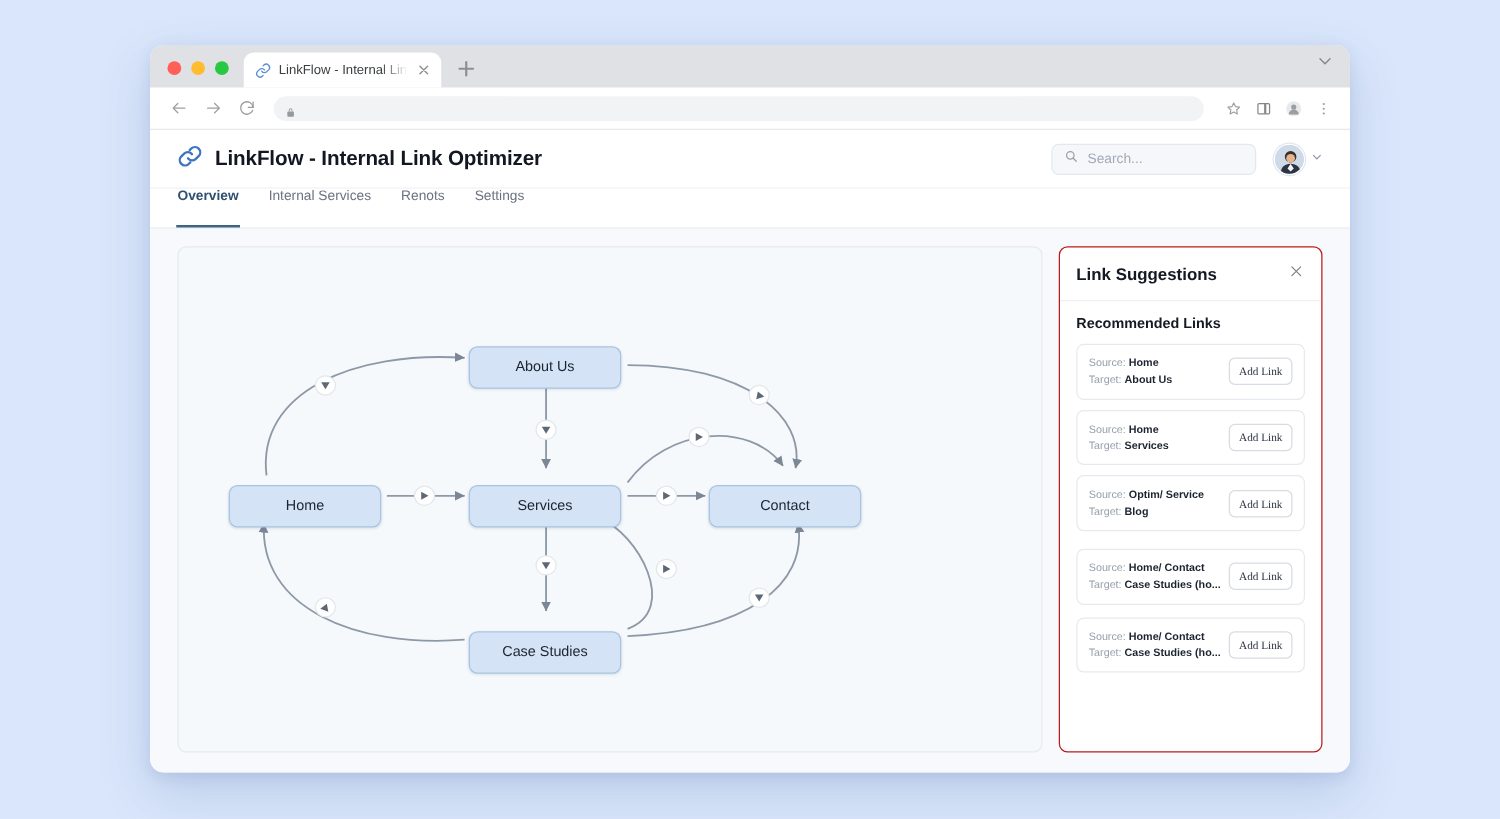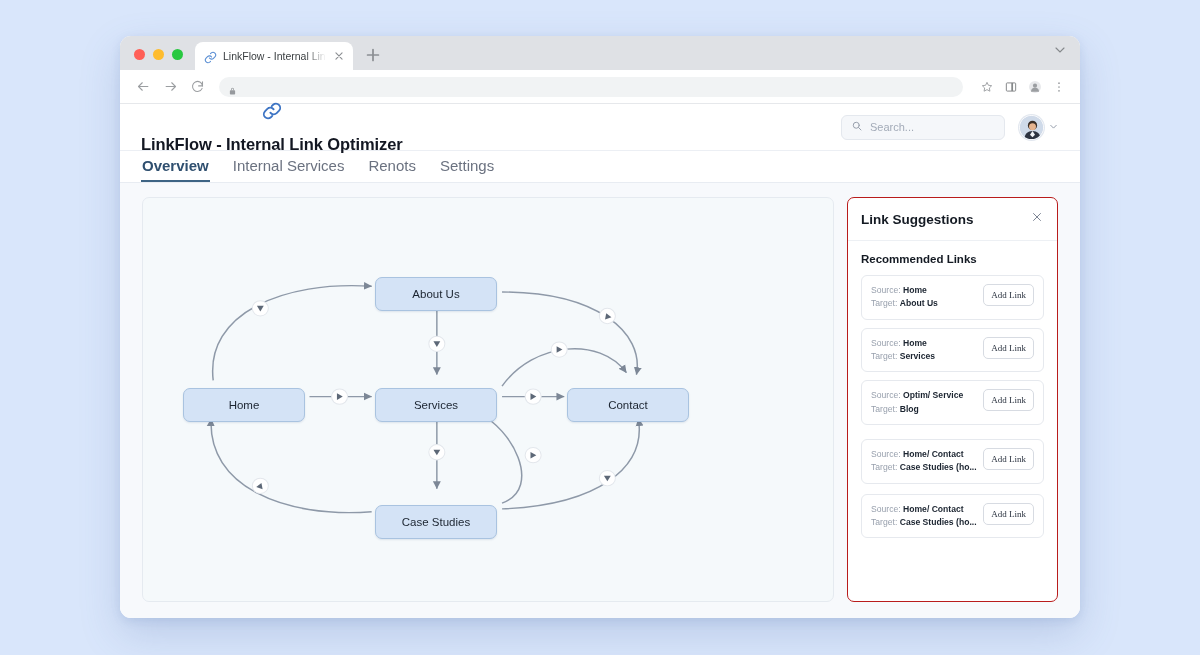--- a/index.html
+++ b/index.html
@@ -80,21 +80,21 @@
 
   
   .app { position: relative; height: calc(582px - 34px - 34px); background: #f7f9fc; }
 
   .app-header {
     height: 47px; background: #ffffff;
     border-bottom: 1px solid #eceff4;
     display: flex; align-items: center;
     padding: 0 21px 0 21px;
   }
-  .brand { display: flex; align-items: center; gap: 9px; flex-direction: column; }
+  .brand { display: flex; align-items: center; gap: 9px; }
   .brand-title { font-size: 16.5px; font-weight: 700; color: #131722; letter-spacing: -.1px; }
   .header-spacer { flex: 1 1 auto; }
   .search {
     width: 164px; height: 25px;
     background: #f5f7fa;
     border: 1px solid #e4e8ee;
     border-radius: 6px;
     display: flex; align-items: center;
     padding: 0 9px; gap: 7px;
   }
@@ -115,22 +115,22 @@
 
   
   .navbar {
     height: 32px; background: #ffffff;
     border-bottom: 1px solid #e8ecf2;
     display: flex; align-items: stretch;
     padding: 0 21px;
     gap: 22px;
   }
   .navtab {
-    display: flex; align-items: center;
-    font-size: 15px; color: #6b7280;
+    display: flex; 
+    font-size: 11px; color: #6b7280;
     border-bottom: 2px solid transparent;
     padding: 0 1px;
   }
   .navtab.active { color: #2f4f6f; font-weight: 600; border-bottom-color: #3e6484; }
 
   
   .content {
     display: flex; gap: 13px;
     padding: 14px 22px 16px 22px;
     height: calc(100% - 47px - 32px);
@@ -171,21 +171,21 @@
     padding: 0 13px;
   }
   .panel-title { font-size: 13.5px; font-weight: 700; color: #141a23; flex: 1 1 auto; }
   .panel-body { padding: 12px 13px 0 13px; }
   .panel-sub { font-size: 11.5px; font-weight: 700; color: #141a23; margin-bottom: 10px; }
   .card {
     border: 1px solid #e6e9ee;
     border-radius: 6px;
     padding: 8px 9px;
     margin-bottom: 8px;
-    display: flex; align-items: flex-start; gap: 6px;
+    display: flex; align-items: center; gap: 6px;
     background: #fff;
   }
   .card-lines { flex: 1 1 auto; min-width: 0; }
   .card-line {
     font-size: 8.6px; color: #98a0ad;
     white-space: nowrap; overflow: hidden; text-overflow: clip;
     line-height: 1.55;
   }
   .card-line b { color: #1b2430; font-weight: 700; }
   .add-btn {

